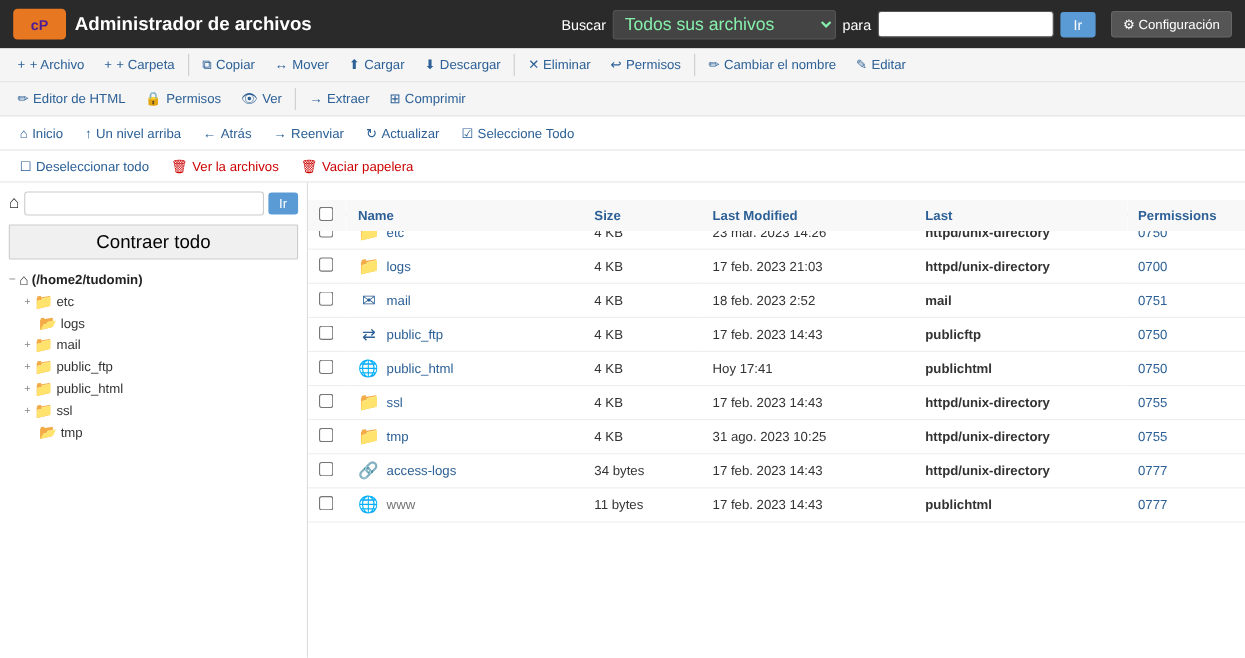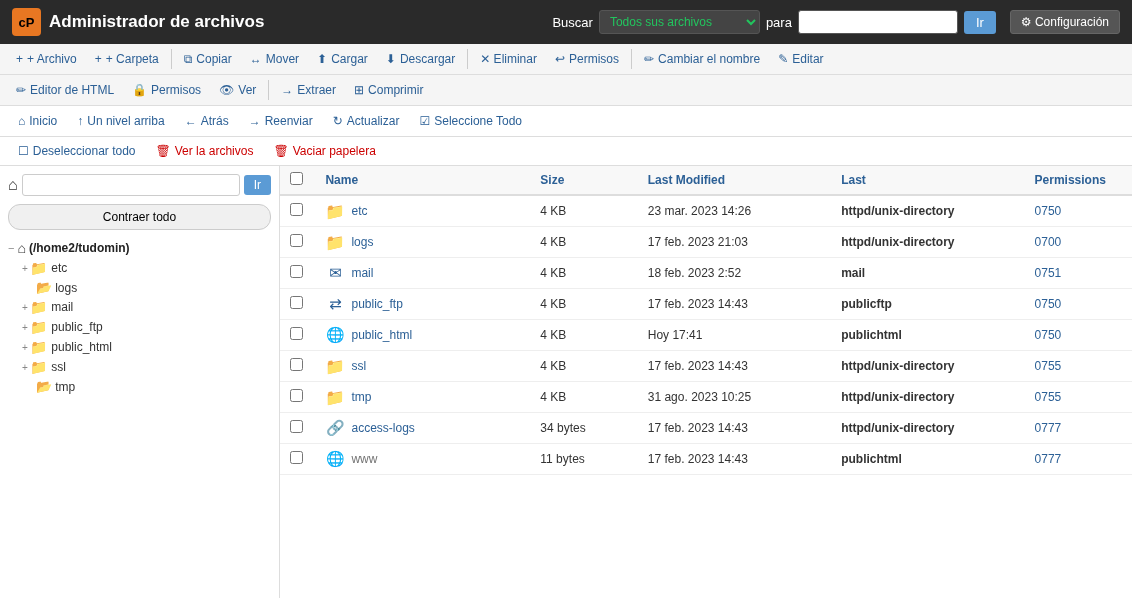--- a/index.html
+++ b/index.html
@@ -16,32 +16,32 @@
     }
     .header-logo {
       display: flex;
       align-items: center;
       gap: 8px;
       font-size: 17px;
       font-weight: bold;
       flex: 1;
     }
     .cp-icon {
-      width: 29px; height: 28px;
+      width: 48px; height: 28px;
       background: #e87722;
       border-radius: 4px;
       display: flex; align-items: center; justify-content: center;
-      font-weight: bold; font-size: 13px; color: #000000;
+      font-weight: bold; font-size: 13px; color: #4c1d95;
     }
     .header-search {
       display: flex; align-items: center; gap: 6px;
     }
     .header-search label { font-size: 13px; }
     .header-search select {
-      padding: 3px 6px; font-size: 12px; border: 1px solid #555; background: #444; color: #22c55e; border-radius: 3px;
+      padding: 3px 6px; font-size: 16px; border: 1px solid #555; background: #444; color: #86efac; border-radius: 3px;
     }
     .header-search span { font-size: 13px; }
     .header-search input {
       padding: 4px 8px; font-size: 12px; border: 1px solid #555; border-radius: 3px; width: 160px; background: #fff; color: #333;
     }
     .btn-ir {
       background: #5b9bd5; color: #fff; border: none; padding: 4px 12px; border-radius: 3px; cursor: pointer; font-size: 13px;
     }
     .btn-config {
       background: #555; color: #fff; border: 1px solid #666; padding: 4px 10px; border-radius: 3px; cursor: pointer; font-size: 12px; margin-left: 8px;
@@ -107,21 +107,21 @@
     .sidebar-path {
       display: flex; align-items: center; gap: 4px; margin-bottom: 8px;
     }
     .sidebar-path input {
       flex: 1; padding: 3px 6px; border: 1px solid #ccc; border-radius: 3px; font-size: 12px;
     }
     .sidebar-path button {
       padding: 3px 10px; background: #5b9bd5; color: #fff; border: none; border-radius: 3px; cursor: pointer; font-size: 12px;
     }
     .collapse-btn {
-      width: 100%; text-align: center; padding: 5px; background: #f0f0f0; border: 1px solid #ccc; border-radius: 12px; cursor: pointer; font-size: 12px; margin-bottom: 8px;
+      width: 100%; text-align: center; padding: 5px; background: #f0f0f0; border: 1px solid #ccc; border-radius: 1px; cursor: pointer; font-size: 17px; margin-bottom: 8px;
     }
     .tree { font-size: 12px; }
     .tree-item { display: flex; align-items: center; gap: 3px; padding: 2px 0; cursor: pointer; }
     .tree-children { padding-left: 14px; }
     .folder-icon { color: #e8a020; font-size: 14px; }
     .tree-label { color: #333; }
     .tree-root { font-weight: bold; color: #222; }
 
     
     .file-area {
@@ -134,21 +134,21 @@
       border-collapse: collapse;
     }
     .file-table th {
       background: #f8f8f8;
       border-bottom: 2px solid #ddd;
       padding: 6px 10px;
       text-align: left;
       font-size: 12px;
       font-weight: bold;
       color: #2c6096;
-      position: sticky; top: 0;
+      position: sticky; top: 16px;
     }
     .file-table td {
       padding: 5px 10px;
       border-bottom: 1px solid #eee;
       font-size: 12px;
       vertical-align: middle;
     }
     .file-name-cell { display: flex; align-items: center; gap: 6px; }
     .file-icon { width: 20px; height: 20px; display: flex; align-items: center; justify-content: center; }
     .perm-col { color: #555; }

